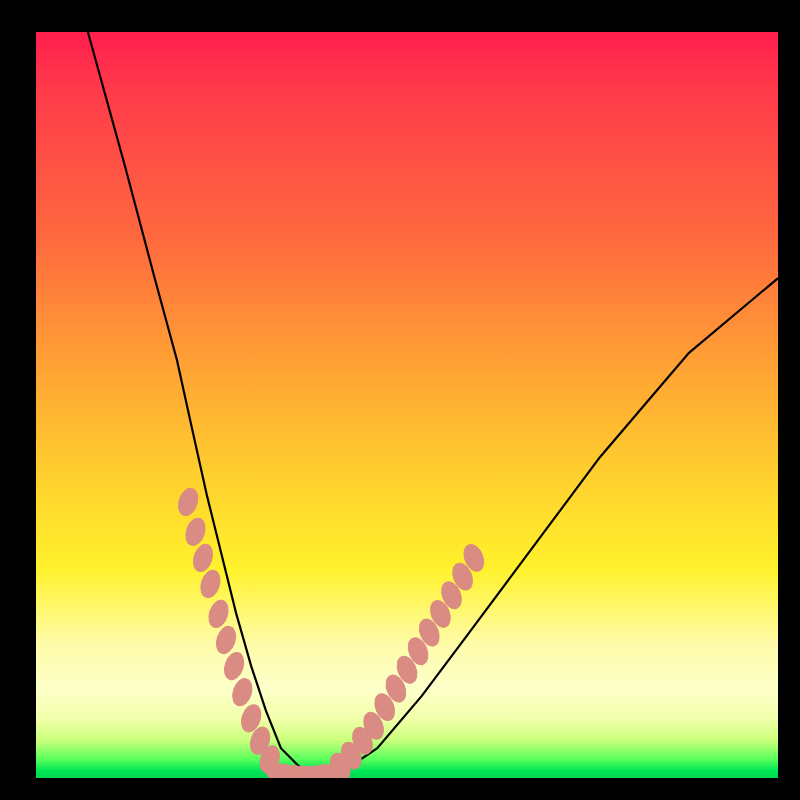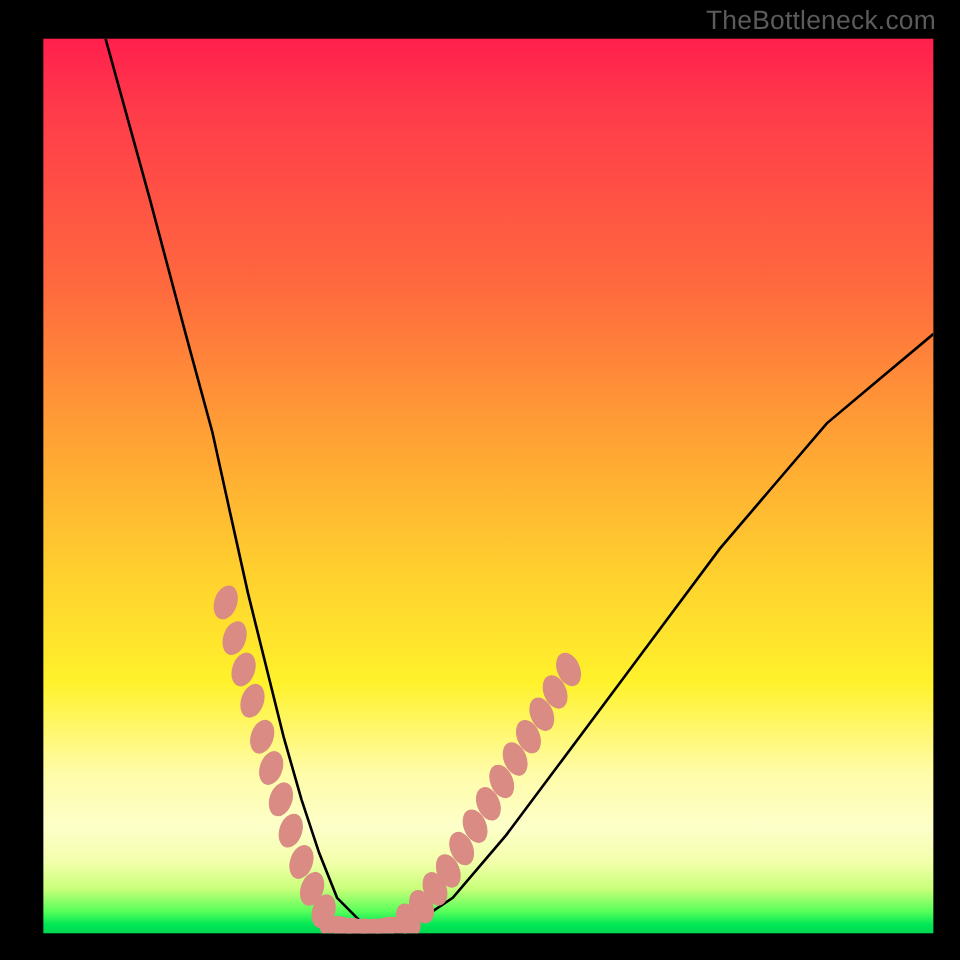--- a/index.html
+++ b/index.html
@@ -70,21 +70,20 @@
   }
   .bead {
     fill: #d98b84;
     stroke: #d98b84;
   }
 </style>
 </head>
 <body>
 
 <div class="frame">
-  <div class="watermark">TheBottleneck.com</div>
 
   <div class="plot-area">
     <div class="gradient"></div>
     <svg class="overlay" viewBox="0 0 742 746" preserveAspectRatio="none">
       <path id="curve-path" class="curve" d="M51.9 0.0 L89.0 134.3 L118.7 246.2 L141.0 328.2 L155.8 395.4 L170.7 462.5 L185.5 522.2 L200.3 581.9 L215.2 634.1 L230.0 678.9 L244.9 716.2 L267.1 738.5 L296.8 746.0 L341.3 716.2 L385.8 663.9 L430.4 604.3 L474.9 544.6 L519.4 484.9 L563.9 425.2 L608.4 373.0 L653.0 320.8 L697.5 283.5 L742.0 246.2"></path>
       <g id="beads">
           <ellipse cx="152.1" cy="470.0" rx="9" ry="14" class="bead" transform="rotate(18 152.1 470.0)"></ellipse>
           <ellipse cx="159.5" cy="499.8" rx="9" ry="14" class="bead" transform="rotate(18 159.5 499.8)"></ellipse>
           <ellipse cx="167.0" cy="525.9" rx="9" ry="14" class="bead" transform="rotate(18 167.0 525.9)"></ellipse>
           <ellipse cx="174.4" cy="552.0" rx="9" ry="14" class="bead" transform="rotate(18 174.4 552.0)"></ellipse>

